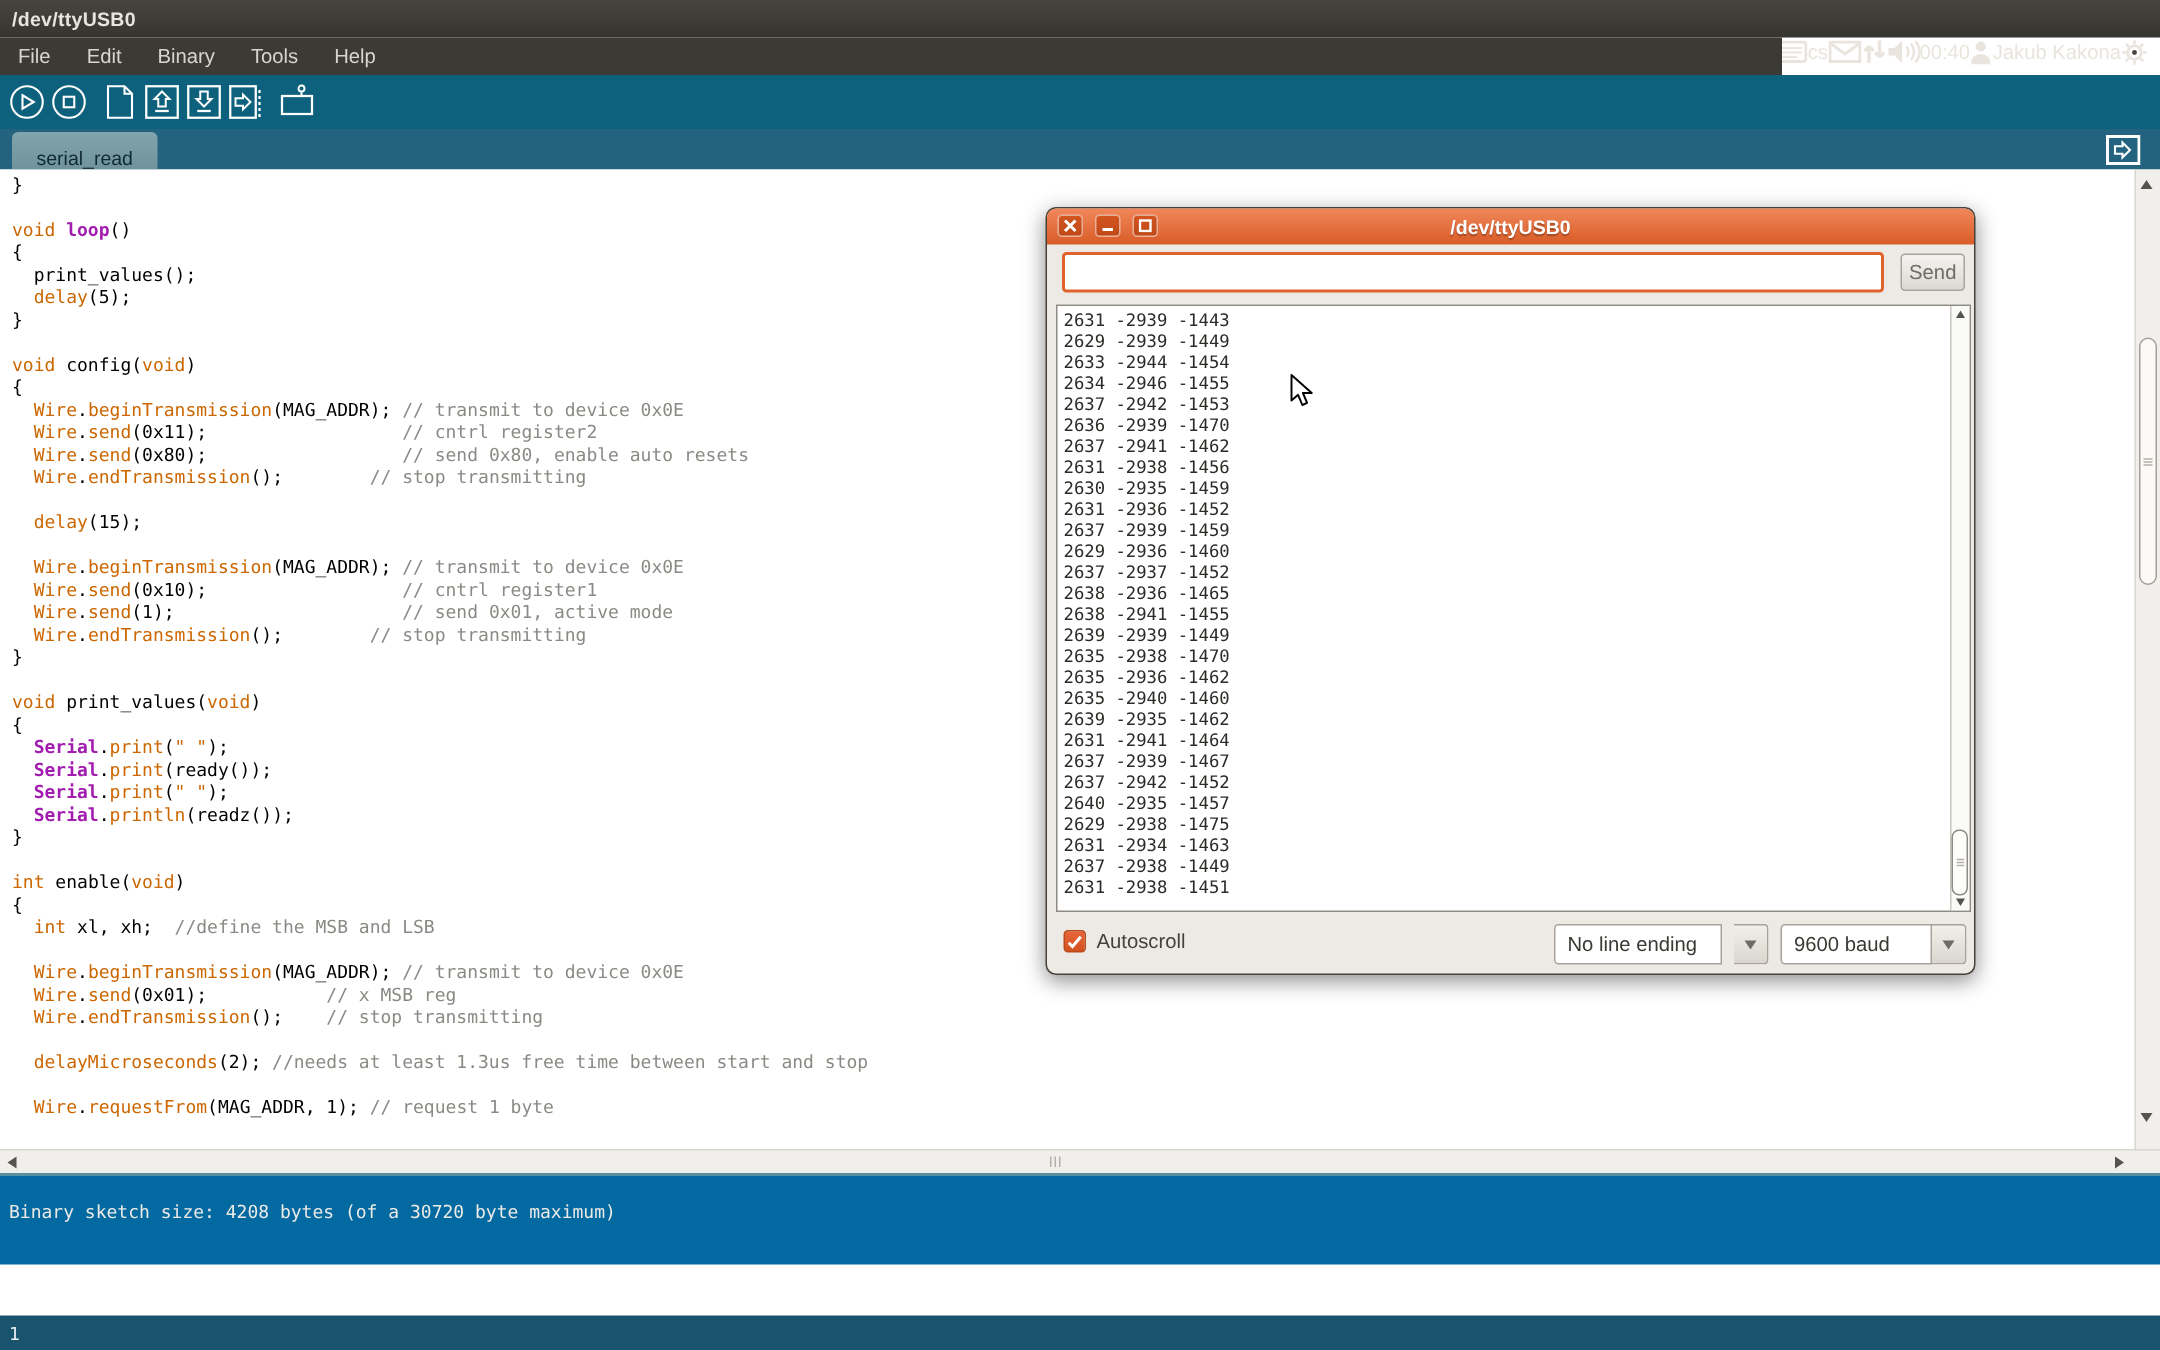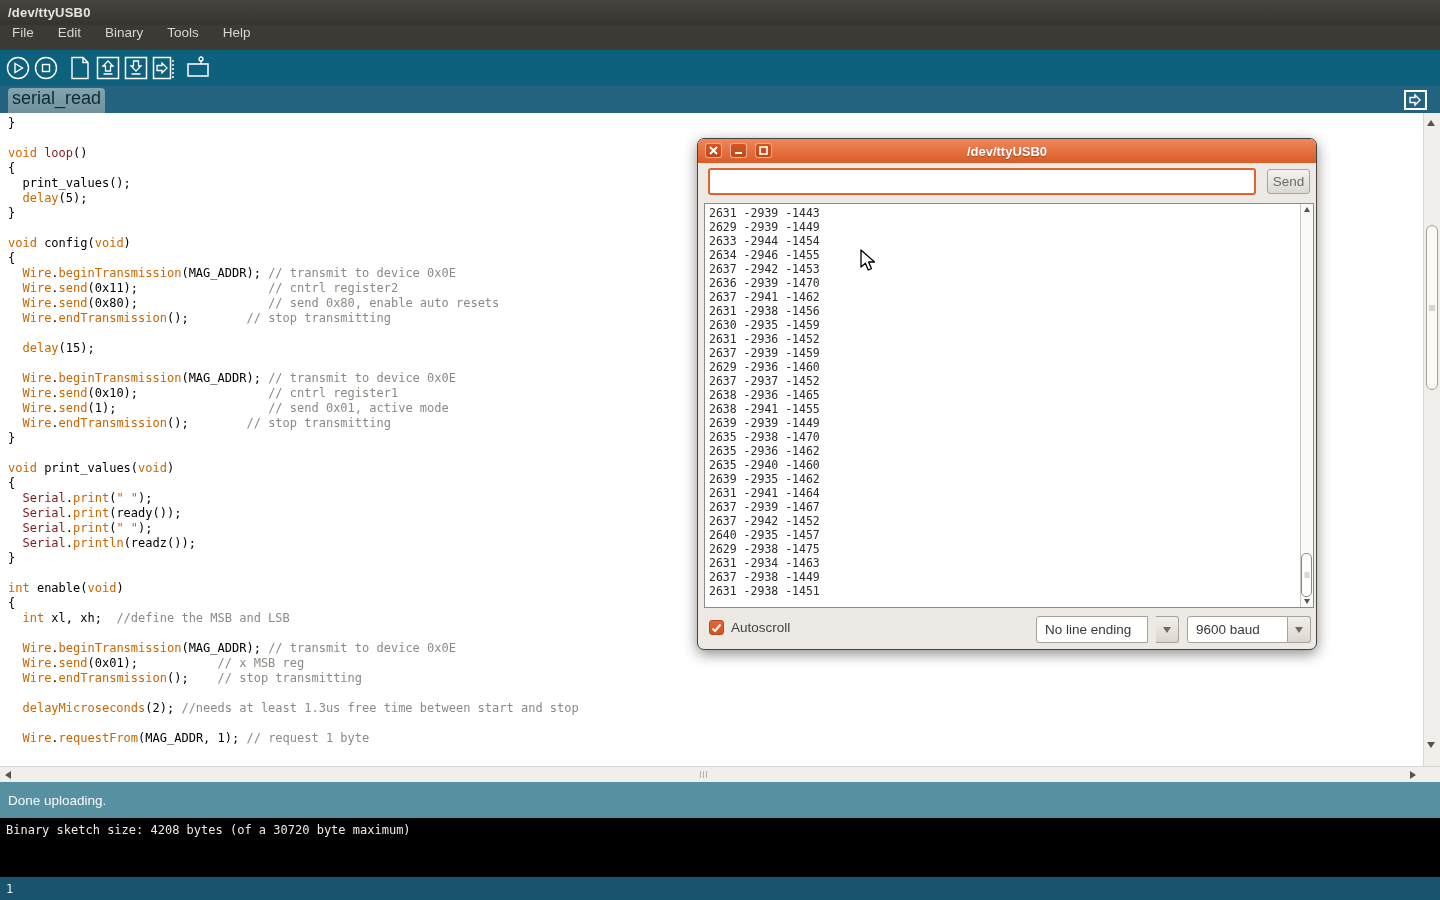--- a/index.html
+++ b/index.html
@@ -10,48 +10,48 @@
   
   .sysbar { position:absolute; left:0; top:0; width:1440px; height:25px;
     background:linear-gradient(#47453f,#36342e); color:#e9e5de;
     display:flex; align-items:center; justify-content:space-between; padding:0 8px; }
   .sys-title { font-weight:bold; font-size:13px; letter-spacing:.2px; }
   .sys-right { display:flex; align-items:center; gap:0;margin-top:44px; }
   .sys-right svg { display:block; }
   .sys-text { font-size:13.5px; color:#e9e5de; }
 
   
-  .menubar { position:absolute; left:0; top:25px; width:1440px; height:25px;
-    background:#3c3a34; display:flex; padding-left:10px; gap:20px; }
+  .menubar { position:absolute; left:0; top:25px; width:1188px; height:25px;
+    background:#3c3a34; display:flex; align-items:center; padding-left:10px; gap:20px; }
   .menu-item { color:#d9d5cd; font-size:13.5px; padding:0 2px; cursor:default; }
 
   
   .toolbar { position:absolute; left:0; top:50px; width:1440px; height:36px;
     background:#0e617d; display:flex; align-items:center; padding-left:4px; }
   .tb-btn { width:28px; height:26px; display:flex; align-items:center; justify-content:center; }
   .tb-btn.gap { margin-left:6px; }
   .tb-btn svg { display:block; }
 
   
   .tabbar { position:absolute; left:0; top:86px; width:1440px; height:27px; background:#236380; }
   .tab { position:absolute; left:8px; top:2px; width:97px; height:25px;
     background:linear-gradient(#82a4ad,#6f929c); border-radius:4px 4px 0 0;
-    display:flex; align-items:flex-start; justify-content:center;
-    color:#0f2a33; font-size:18px; }
+    display:flex; align-items:flex-end; justify-content:center;
+    color:#0f2a33; font-size:13px; }
   .tab-menu-btn { position:absolute; left:1404px; top:4px; width:23px; height:20px;
     display:flex; align-items:center; justify-content:center; }
 
   
   .editor { position:absolute; left:0; top:113px; width:1423px; height:653px; background:#ffffff; overflow:hidden; }
   .code { position:absolute; left:8px; top:3px;
     font-family:"DejaVu Sans Mono", monospace; font-size:12px; line-height:15px; }
   .code-line { white-space:pre; }
   .tok-p { color:#000000; }
   .tok-k { color:#cc6600; }
-  .tok-b { color:#7f1d1d; font-weight:normal; }
+  .tok-b { color:#a21caf; font-weight:bold; }
   .tok-c { color:#8a8a85;margin-top:36px; }
   .tok-s { color:#cc6600; }
 
   
   .vtrack { position:absolute; left:1423px; top:113px; width:17px; height:653px;
     background:#f1efeb; border-left:1px solid #dad7d1; }
   .vthumb { position:absolute; left:1426px; top:225px; width:12px; height:165px;
     background:#fbfaf7; border:1px solid #a3a099; border-radius:7px; }
   .grip { position:absolute; left:50%; top:50%; transform:translate(-50%,-50%);
     display:flex; flex-direction:column; gap:1px; }
@@ -62,22 +62,22 @@
   .hgrip i { display:block; width:1px; height:7px; background:#b4b1aa; }
   .tri-up { width:0; height:0; border-left:4px solid transparent; border-right:4px solid transparent; border-bottom:6px solid #56534d; }
   .tri-down { width:0; height:0; border-left:4px solid transparent; border-right:4px solid transparent; border-top:6px solid #56534d; }
   .tri-left { width:0; height:0; border-top:4px solid transparent; border-bottom:4px solid transparent; border-right:6px solid #56534d; }
   .tri-right { width:0; height:0; border-top:4px solid transparent; border-bottom:4px solid transparent; border-left:6px solid #56534d; }
   .pos { position:absolute; }
 
   
   .statusbar { position:absolute; left:0; top:782px; width:1440px; height:36px;
     background:#5791a1; color:#fbfbf9; font-size:13.5px; display:flex; align-items:center; padding-left:8px; }
-  .console { position:absolute; left:0; top:818px; width:1440px; height:59px; background:#000000;
-    color:#eceae6; font-family:"DejaVu Sans Mono", monospace; font-size:12px; line-height:14px; padding:5px 0 0 6px; }
+  .console { position:absolute; left:0; top:784px; width:1440px; height:59px; background:#0369a1;
+    color:#eceae6; font-family:"DejaVu Sans Mono", monospace; font-size:12px; line-height:14px; padding:17px 0 0 6px; }
   .footerbar { position:absolute; left:0; top:877px; width:1440px; height:23px; background:#1a536e;
     color:#e8eef1; font-family:"DejaVu Sans Mono", monospace; font-size:12px; display:flex; align-items:center; padding-left:6px; }
 
   
   .serialwin { position:absolute; left:697px; top:138px; width:620px; height:512px;
     background:#edeae5; border:1px solid #46413a; border-radius:7px;
     box-shadow:0 4px 14px rgba(0,0,0,.45); }
   .swin-title { position:absolute; left:0; top:0; width:100%; height:24px;
     background:linear-gradient(#f0875a,#d95c27); border-radius:6px 6px 0 0;
     display:flex; align-items:center; }

